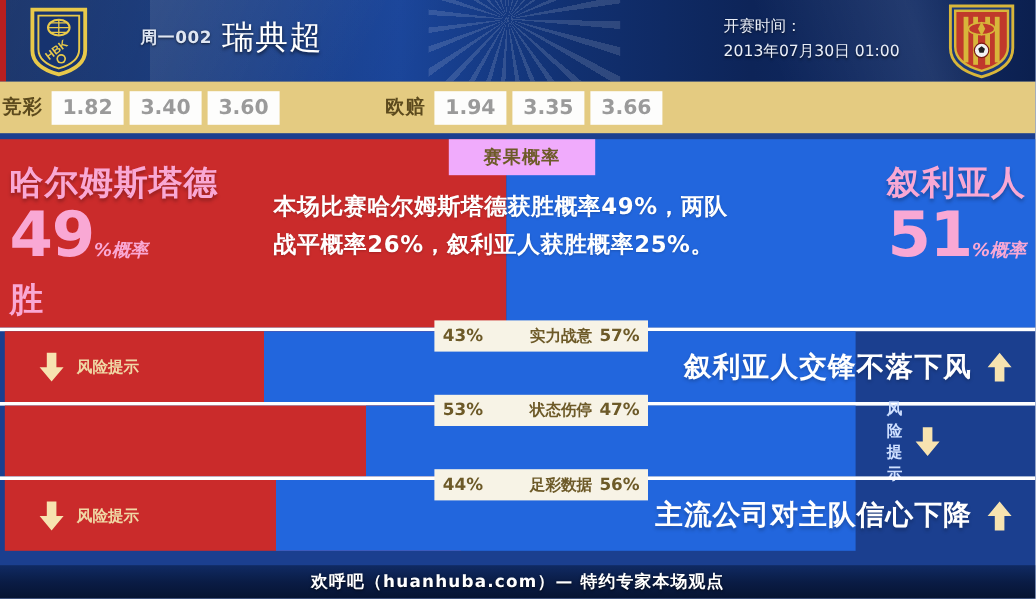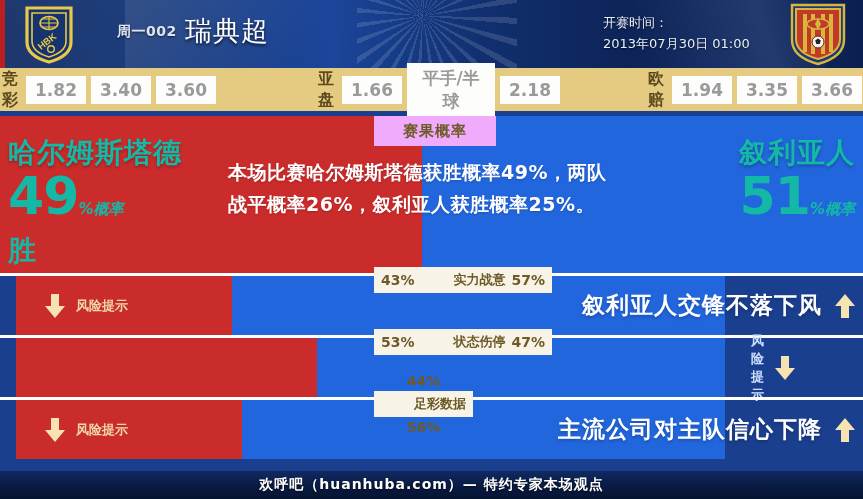--- a/index.html
+++ b/index.html
@@ -54,36 +54,36 @@
   .odds-cell.wide{min-width:70px;}
 
   
   .prob{position:absolute;left:0;top:116px;width:863px;height:157px;}
   .prob-red{position:absolute;left:0;top:0;width:422px;height:157px;background:#ca2b2b;}
   .prob-blue{position:absolute;left:422px;top:0;width:441px;height:157px;background:#2266dd;}
   .tab{position:absolute;left:374px;top:0;width:122px;height:30px;background:#f0abfc;
     display:flex;align-items:center;justify-content:center;
     color:#6d5a28;font-size:15px;font-weight:bold;letter-spacing:1px;}
 
-  .side{position:absolute;top:20px;width:215px;color:#14b8a6;}
+  .side{position:absolute;top:20px;width:215px;color:#f9a8d4;}
   .side.left{left:8px;text-align:left;}
   .side.right{left:640px;width:215px;text-align:right;}
   .side .team{font-size:28px;font-weight:bold;line-height:34px;letter-spacing:1px;
     text-shadow:0 2px 3px rgba(0,0,0,.25);}
   .side .pctline{line-height:52px;white-space:nowrap;}
   .side .pct{font-size:52px;font-weight:bold;letter-spacing:-1px;}
   .side .pctsuf{font-size:15px;font-weight:bold;font-style:italic;}
   .side .verdict{font-size:28px;font-weight:bold;line-height:32px;letter-spacing:1px;}
 
   .summary{position:absolute;left:228px;top:40px;width:395px;color:#fff;
     font-size:19px;font-weight:bold;line-height:32px;letter-spacing:0.5px;
     text-shadow:0 1px 2px rgba(0,0,0,.2);}
 
   
-  .row{position:absolute;left:16px;width:709px;height:59px;}
+  .row{position:absolute;left:4px;width:709px;height:59px;}
   .row .bar-red{position:absolute;left:0;top:0;height:59px;background:#ca2b2b;}
   .row .bar-blue{position:absolute;top:0;right:0;height:59px;background:#2266dd;}
   .row .chip{position:absolute;top:-9px;height:26px;background:#f7f3e6;
     display:flex;align-items:center;justify-content:center;gap:6px;padding:0 7px;
     color:#6d5a28;font-size:14px;font-weight:bold;white-space:nowrap;z-index:5;}
   .chip .chip-mid{font-size:13px;margin-left:33px;}
 
   .rowtext{position:absolute;top:0;height:59px;display:flex;align-items:center;
     color:#fff;font-size:23px;font-weight:bold;letter-spacing:1px;
     text-shadow:0 2px 3px rgba(0,0,0,.22);}
@@ -147,26 +147,20 @@
     </svg>
   </div>
 
   <div class="odds">
     <div class="odds-group" style="margin-left:2px;">
       <span class="odds-label">竞彩</span>
       <span class="odds-cell">1.82</span>
       <span class="odds-cell">3.40</span>
       <span class="odds-cell">3.60</span>
     </div>
-    <div class="odds-group" style="margin-left:97px;">
-      <span class="odds-label">亚盘</span>
-      <span class="odds-cell">1.66</span>
-      <span class="odds-cell wide">平手/半球</span>
-      <span class="odds-cell">2.18</span>
-    </div>
     <div class="odds-group" style="margin-left:83px;">
       <span class="odds-label">欧赔</span>
       <span class="odds-cell">1.94</span>
       <span class="odds-cell">3.35</span>
       <span class="odds-cell">3.66</span>
     </div>
   </div>
 
   <div class="prob">
     <div class="prob-red"></div>
@@ -232,21 +226,21 @@
         <path d="M7 1 H15 V13 H21 L11 25 L1 13 H7 Z" fill="#f7e3b0"></path>
       </svg>
     </div>
   </div>
 
   <div class="divider" style="top:397px;"></div>
 
   <div class="row" style="top:400px;height:59px;">
     <div class="bar-red" style="width:380px;"></div>
     <div class="bar-blue" style="width:483px;"></div>
-    <div class="chip" style="left:358px;flex-direction:column;">
+    <div class="chip" style="left:358px;">
       <span>44%</span>
       <span class="chip-mid">足彩数据</span>
       <span>56%</span>
     </div>
     <div class="risk" style="left:28px;">
       <svg class="arrow" viewBox="0 0 22 26">
         <path d="M7 1 H15 V13 H21 L11 25 L1 13 H7 Z" fill="#f7e3b0"></path>
       </svg>
       <span>风险提示</span>
     </div>

